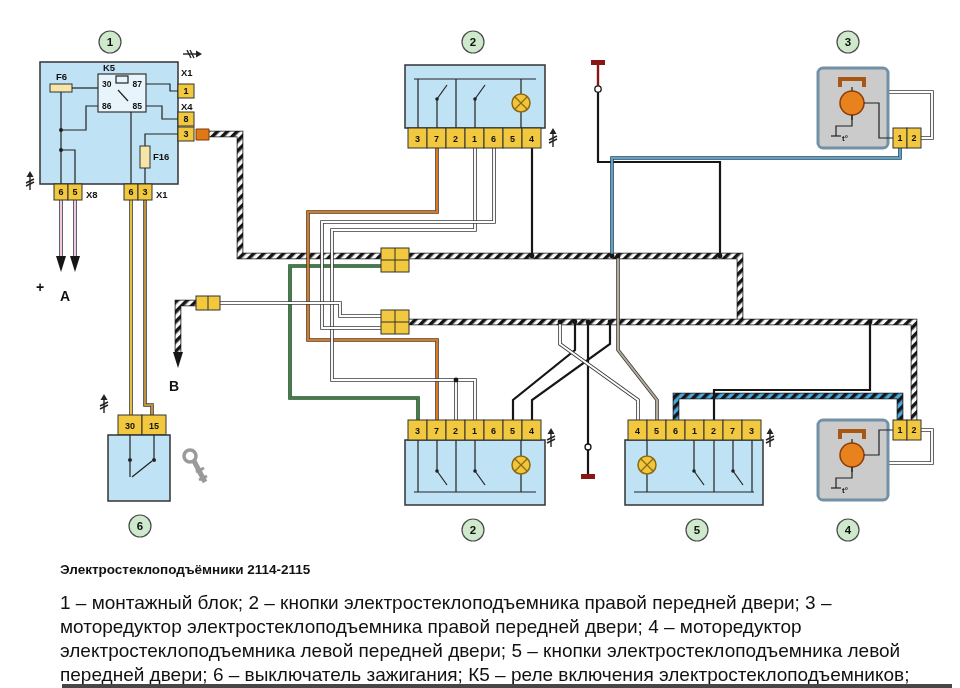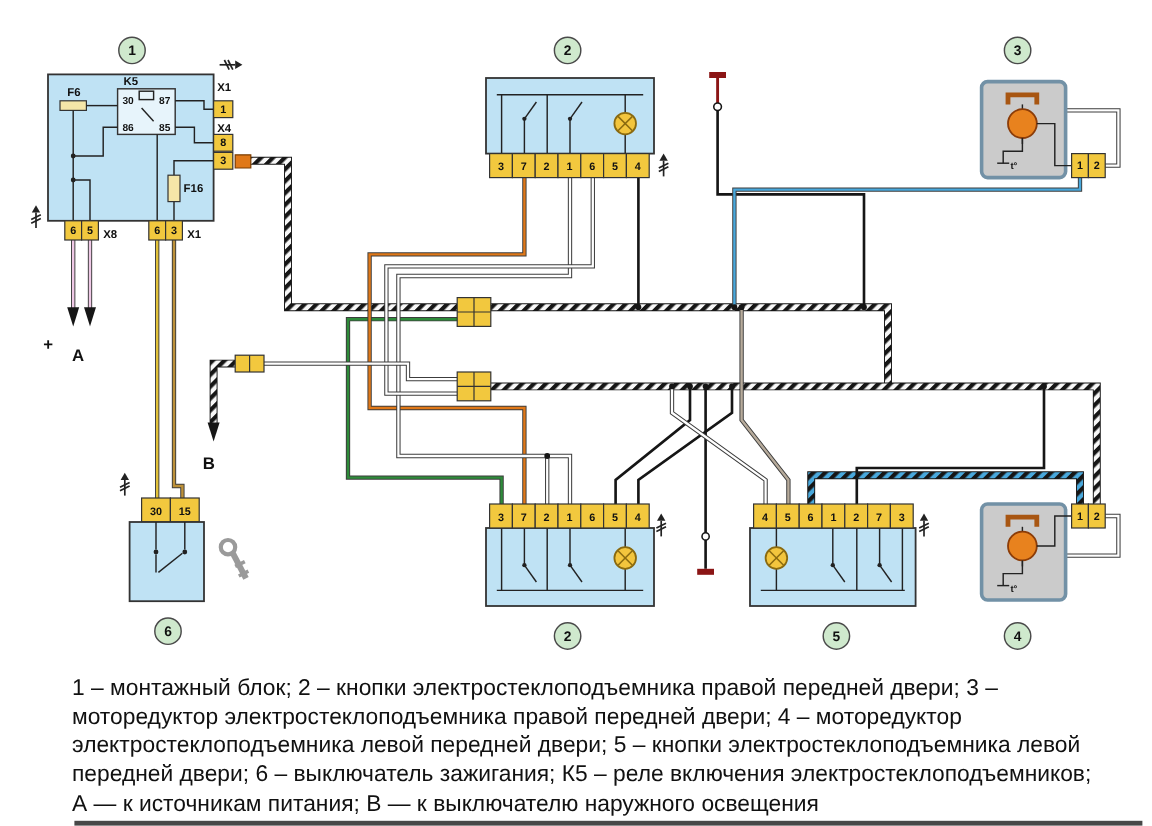--- a/index.html
+++ b/index.html
@@ -404,16 +404,17 @@
   <use href="#tap" transform="translate(551,447) rotate(-90)"></use>
   <use href="#tap" transform="translate(770,447) rotate(-90)"></use>
   <use href="#tap" transform="translate(104,413) rotate(-90)"></use>
 
   <text class="bigl" x="36" y="292">+</text>
   <text class="bigl" x="60" y="301">A</text>
   <text class="bigl" x="169" y="391">B</text>
 </svg>
 
 <div class="caption">
+  <div class="title">Электростеклоподъёмники 2114-2115</div>
   <div class="legend">1 – монтажный блок; 2 – кнопки электростеклоподъемника правой передней двери; 3 – моторедуктор электростеклоподъемника правой передней двери; 4 – моторедуктор электростеклоподъемника левой передней двери; 5 – кнопки электростеклоподъемника левой передней двери; 6 – выключатель зажигания; К5 – реле включения электростеклоподъемников; А — к источникам питания; В — к выключателю наружного освещения</div>
 </div>
 <div class="cropbar"></div>
 </div>
 
 </body></html>

